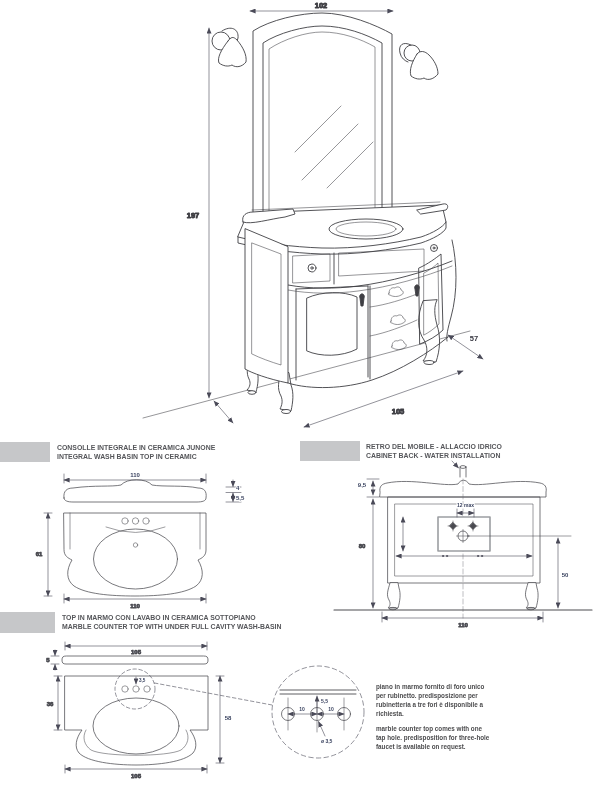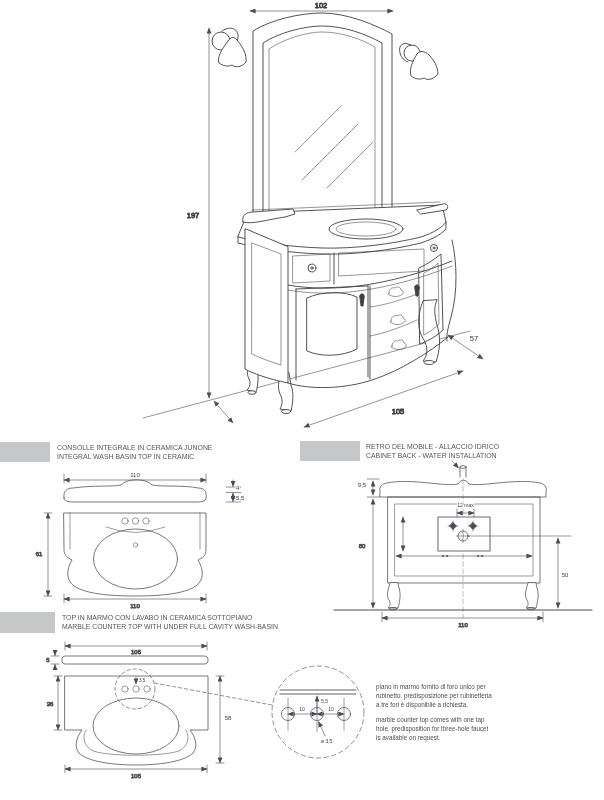--- a/index.html
+++ b/index.html
@@ -1,17 +1,17 @@
 <!DOCTYPE html>
 <html><head>
 <meta charset="utf-8">
 <style>
   html,body{margin:0;padding:0;background:#fff;}
   .page{position:relative;width:604px;height:800px;background:#ffffff;overflow:hidden;
-        font-family:"Liberation Sans",sans-serif;}
+        font-family:"Liberation Sans",sans-serif;font-weight:bold;}
   svg{position:absolute;left:0;top:0;}
   
   .s1{fill:none;stroke:#3f3f44;stroke-width:.9;stroke-linecap:round;stroke-linejoin:round;}
   .s2{fill:none;stroke:#4c4c51;stroke-width:.75;stroke-linecap:round;stroke-linejoin:round;}
   .thin{stroke-width:.55;}
   .wf{fill:#ffffff;}
   .dim{fill:none;stroke:#4a4a58;stroke-width:.6;}
   .dash{stroke-dasharray:3.5,2.6;}
   .cline{stroke:#8a8a90;stroke-width:.55;stroke-dasharray:5,2.5;fill:none;}
   .gray{stroke:#9c9ea2;stroke-width:1.6;fill:#ffffff;}

